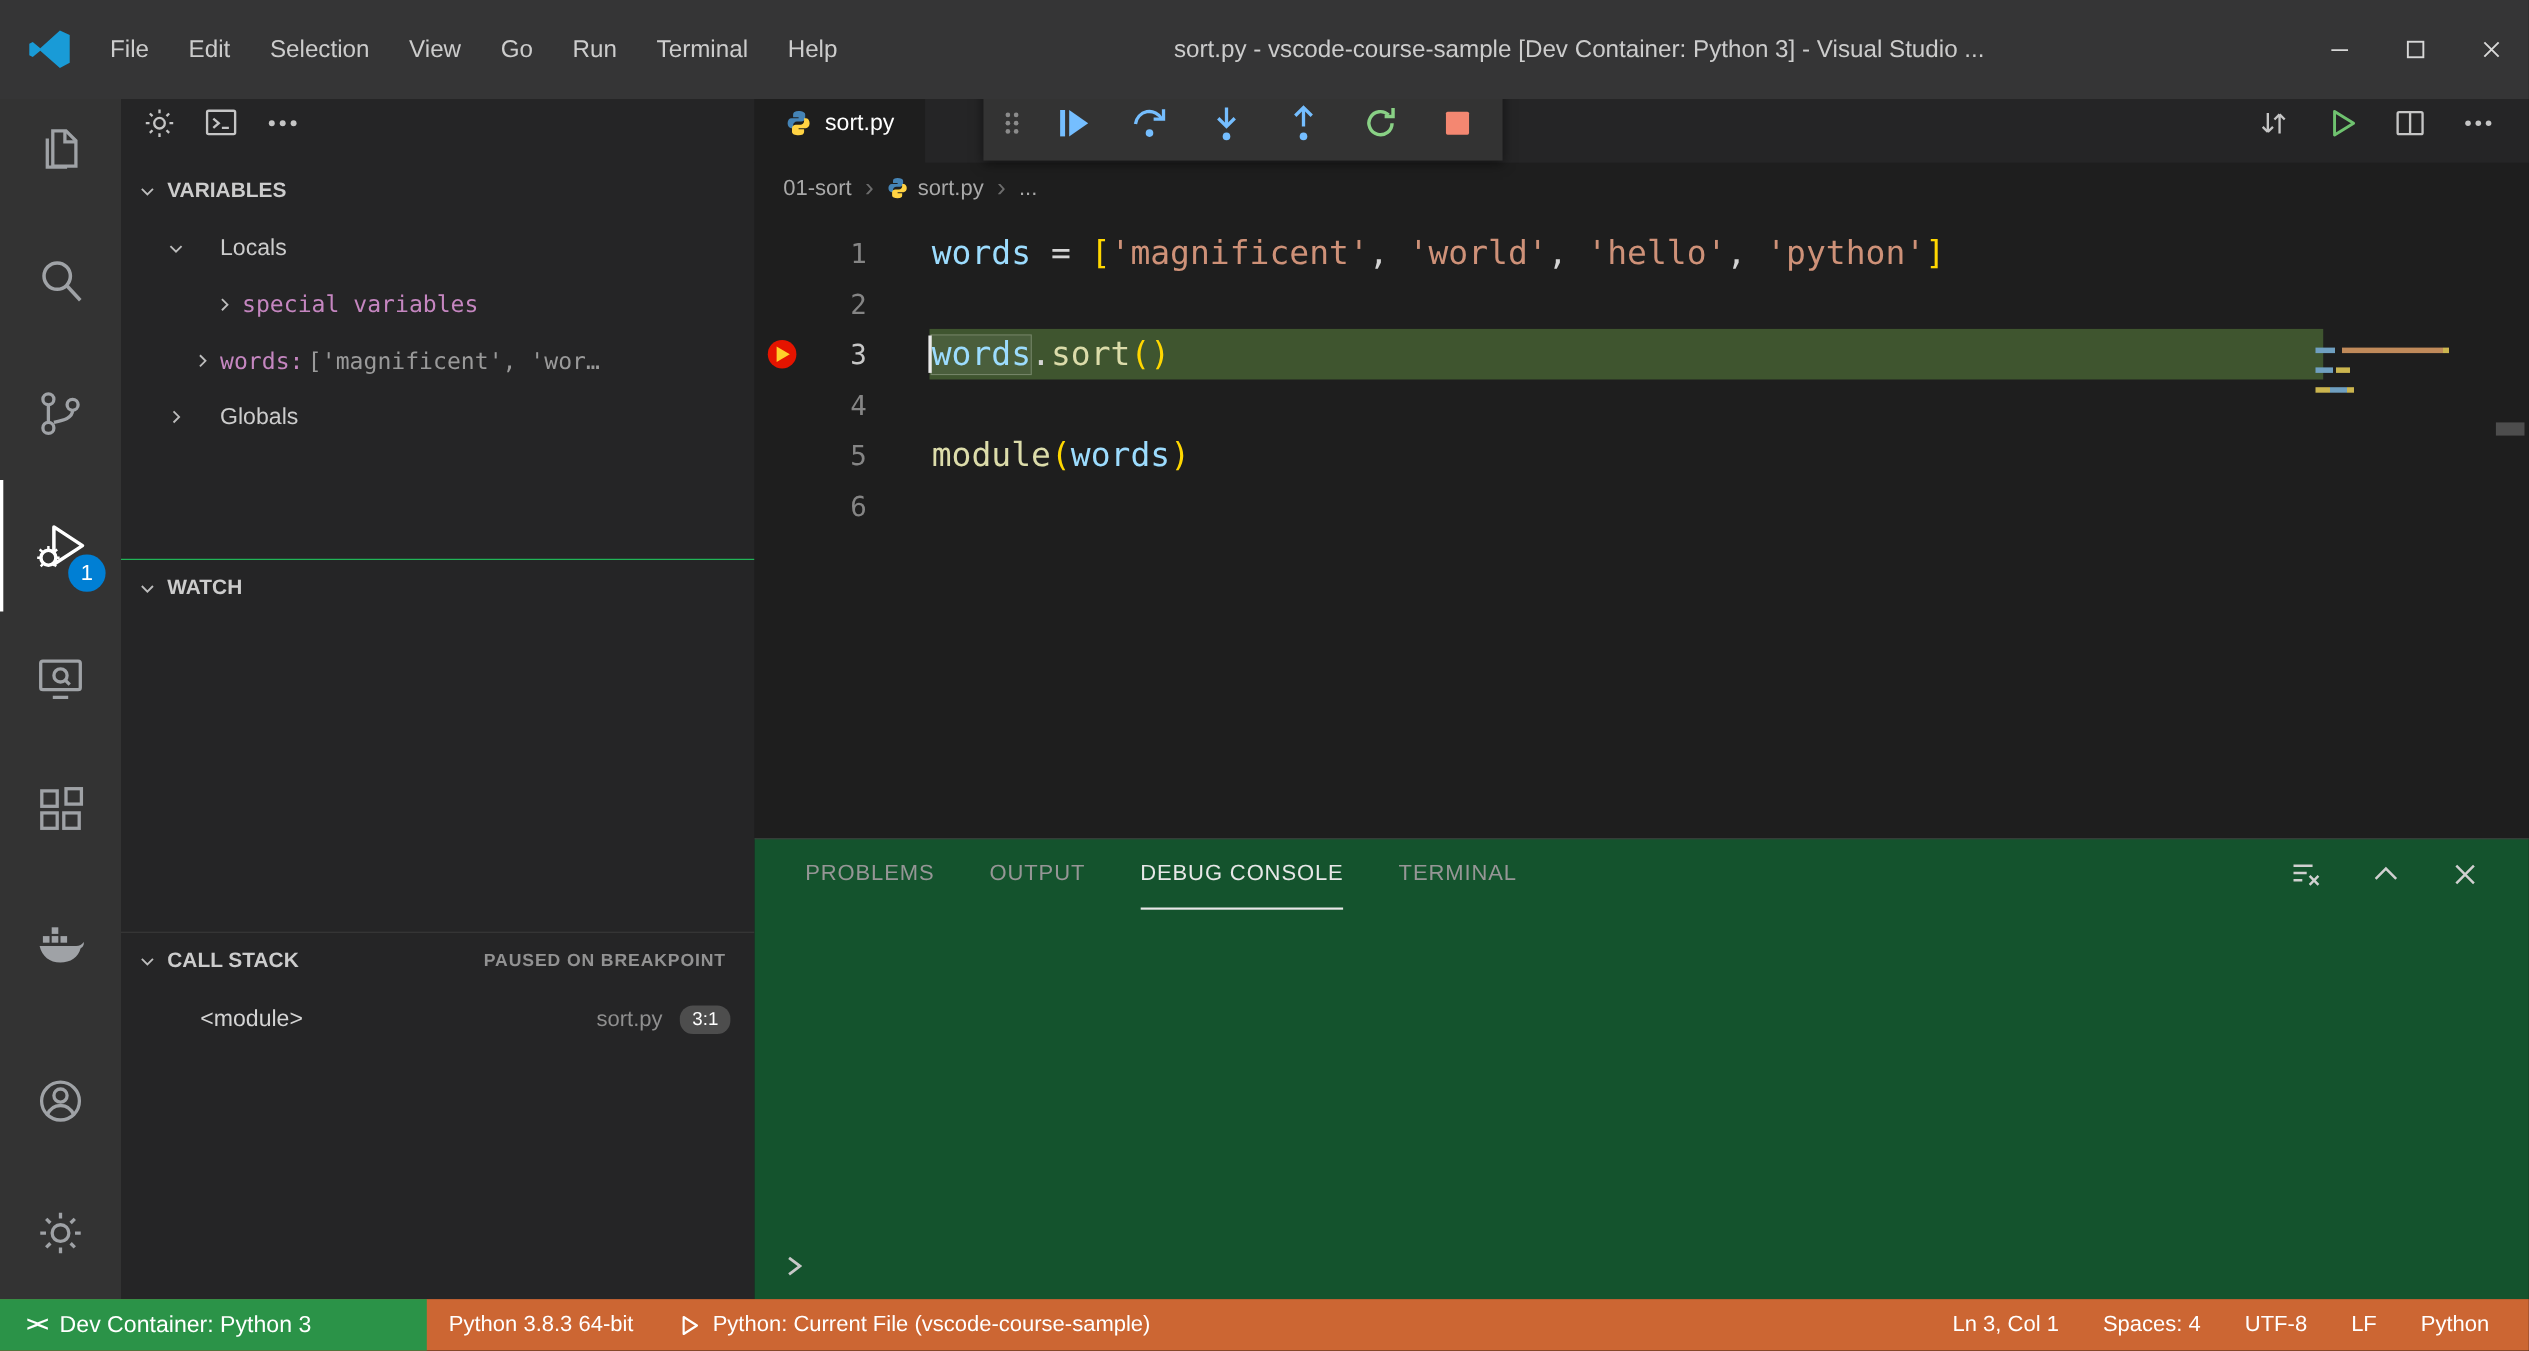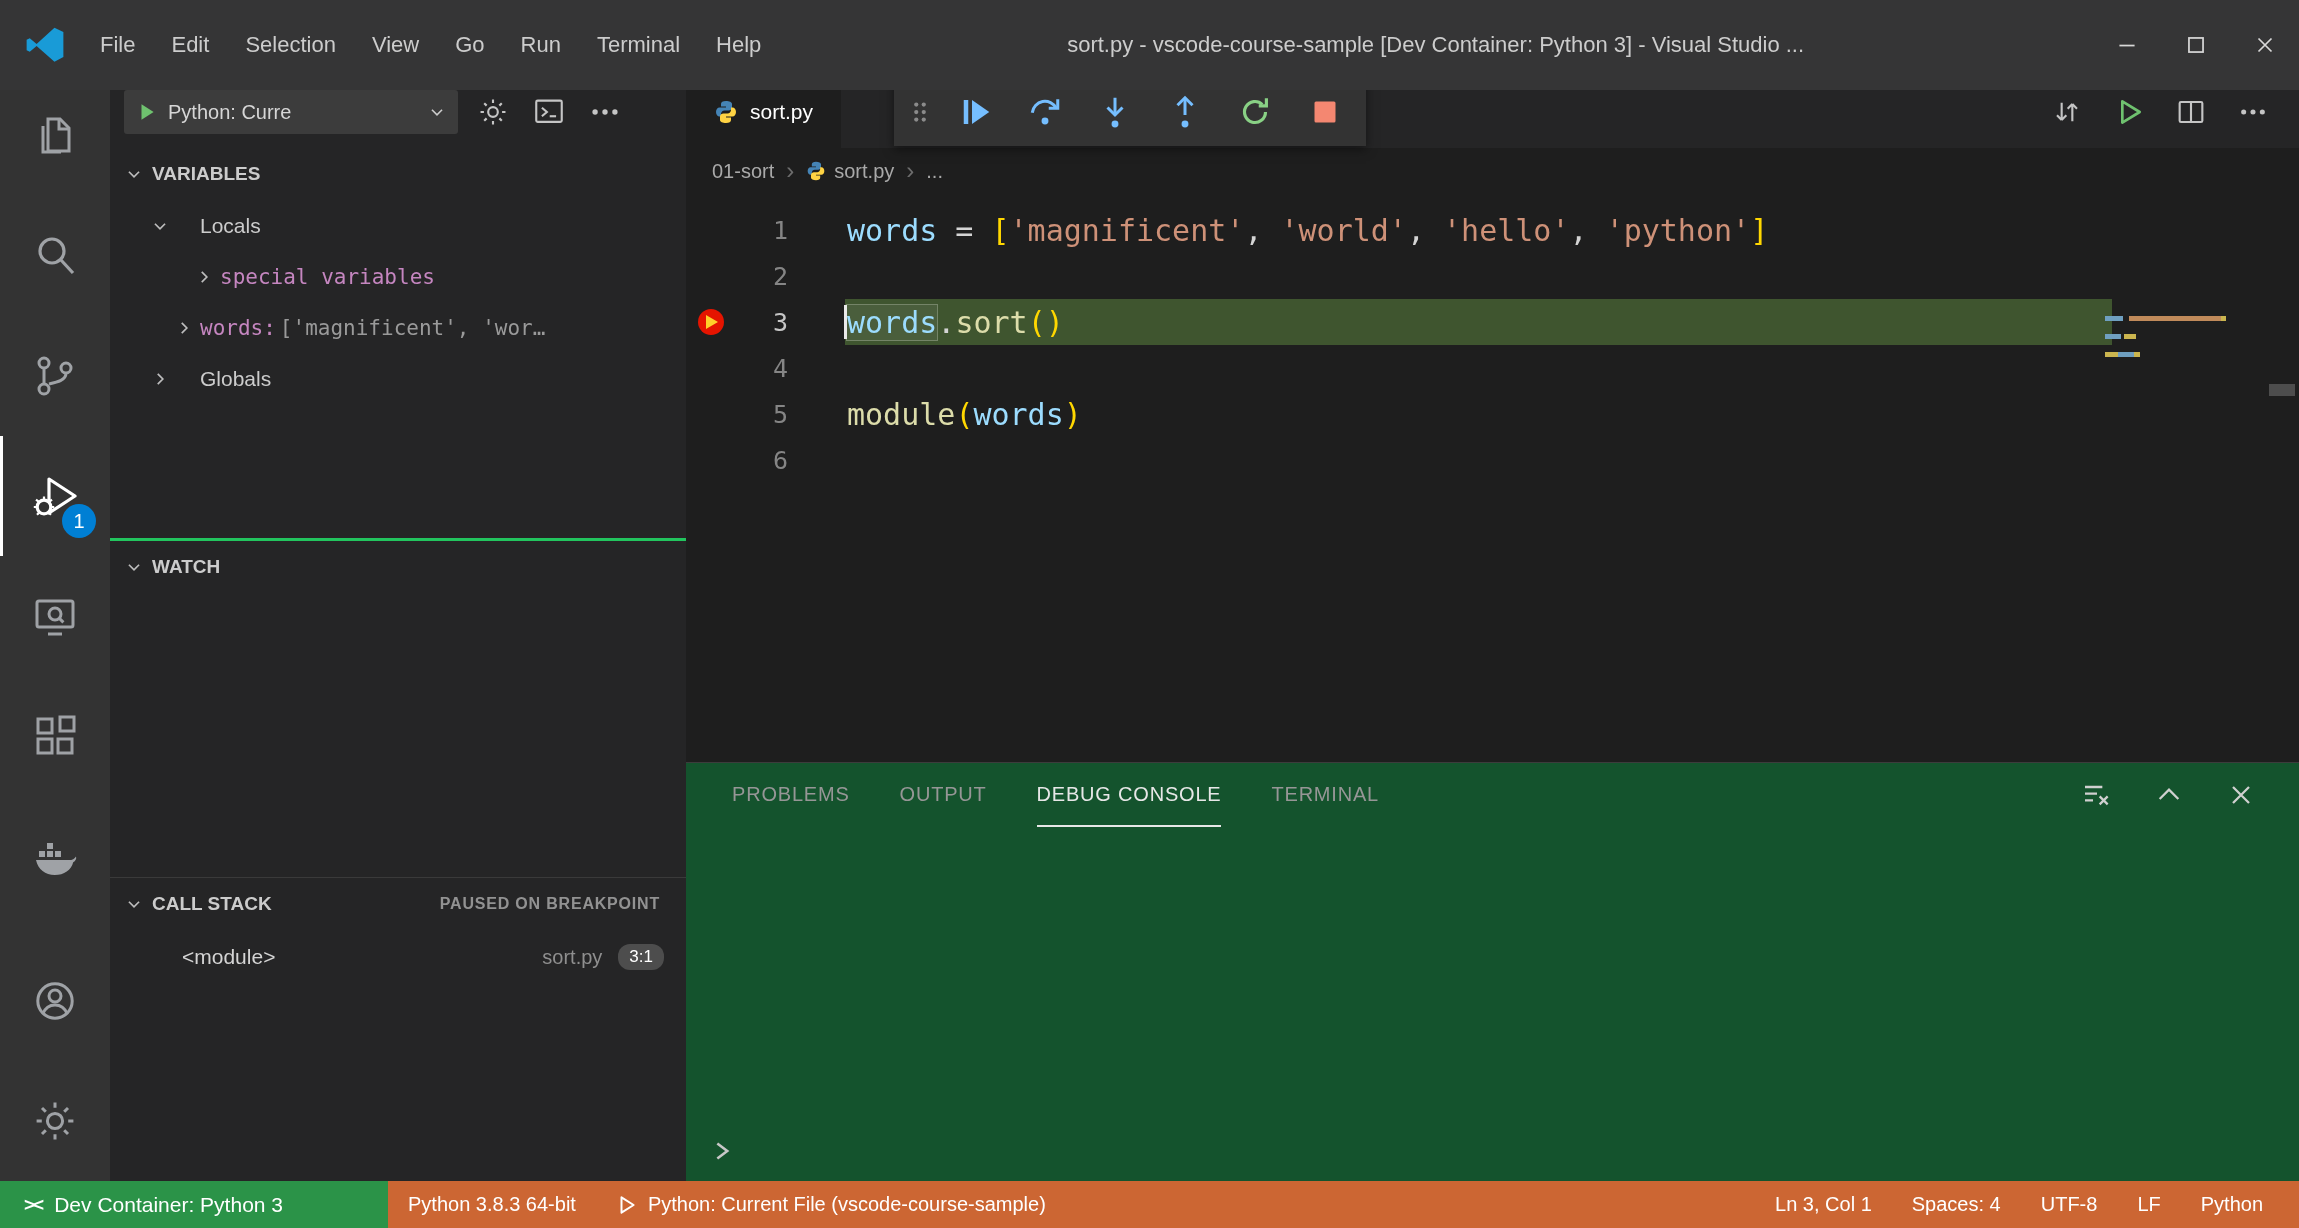--- a/index.html
+++ b/index.html
@@ -44,21 +44,21 @@
   .side-toolbar { height: 72px; display: flex; align-items: center; padding: 0 10px 0 14px; gap: 14px; }
   .cfg-dd {
     display: flex; align-items: center; gap: 10px; background: #3c3c3c; height: 44px;
     border-radius: 3px; padding: 0 12px; width: 334px; color: #d6d6d6; font-size: 20px;
   }
   .cfg-label { flex: 1; white-space: nowrap; overflow: hidden; }
   .tool-ic { width: 42px; height: 42px; display: flex; align-items: center; justify-content: center; color: #c5c5c5; }
 
   .sec-head { height: 52px; display: flex; align-items: center; gap: 6px; padding-left: 12px; font-size: 19px; font-weight: bold; color: #cccccc; }
   .sec-var { height: 360px; }
-  .sec-watch { height: 339px; border-top: 3px solid #22c55e; margin-top: 30px; }
+  .sec-watch { height: 339px; border-top: 1px solid #22c55e; }
   .sec-stack { border-top: 1px solid #3a3a3a; }
   .paused-txt { margin-left: auto; padding-right: 26px; font-size: 16px; font-weight: bold; letter-spacing: .8px; color: rgba(204,204,204,.65); }
 
   .tree-row { height: 51px; display: flex; align-items: center; gap: 4px; font-size: 21px; white-space: nowrap; overflow: hidden; }
   .mono { font-family: "DejaVu Sans Mono", monospace; font-size: 21px; }
   .pink { color: #c586c0; }
   .val { color: #9a9a9a; }
   .scope { color: #cccccc; font-size: 21px; margin-left: 24px; }
   .chev { width: 24px; height: 24px; color: #bdbdbd; display: inline-flex; align-items: center; justify-content: center; flex: 0 0 auto; }
   .chev.down svg { transform: rotate(90deg); }
@@ -245,33 +245,20 @@
         <svg viewBox="0 0 24 24" width="48" height="48" fill="none" stroke="currentColor" stroke-width="1.5">
           <circle cx="12" cy="12" r="3.8"></circle>
           <path d="M12 2.8v2.6M12 18.6v2.6M2.8 12h2.6M18.6 12h2.6M5.5 5.5l1.9 1.9M16.6 16.6l1.9 1.9M18.5 5.5l-1.9 1.9M7.4 16.6l-1.9 1.9"></path>
         </svg>
       </span>
   </div>
 </div>
 
 <div class="sidebar">
   <div class="side-toolbar">
-    <div class="cfg-dd">
-      <span>
-          <svg viewBox="0 0 20 20" width="22" height="22">
-            <path d="M5 3l11 7-11 7z" fill="#6fc26f"></path>
-          </svg>
-        </span>
-      <span class="cfg-label">Python: Curre</span>
-      <span>
-          <svg viewBox="0 0 16 16" width="18" height="18">
-            <path d="M3.5 6l4.5 4.5L12.5 6" fill="none" stroke="#cccccc" stroke-width="1.4"></path>
-          </svg>
-        </span>
-    </div>
     <div class="tool-ic">
       <span>
           <svg viewBox="0 0 24 24" width="34" height="34" fill="none" stroke="currentColor" stroke-width="1.5">
             <circle cx="12" cy="12" r="3.4"></circle>
             <path d="M12 3.2v2.4M12 18.4v2.4M3.2 12h2.4M18.4 12h2.4M5.8 5.8l1.7 1.7M16.5 16.5l1.7 1.7M18.2 5.8l-1.7 1.7M7.5 16.5l-1.7 1.7"></path>
           </svg>
         </span>
     </div>
     <div class="tool-ic">
       <span>

